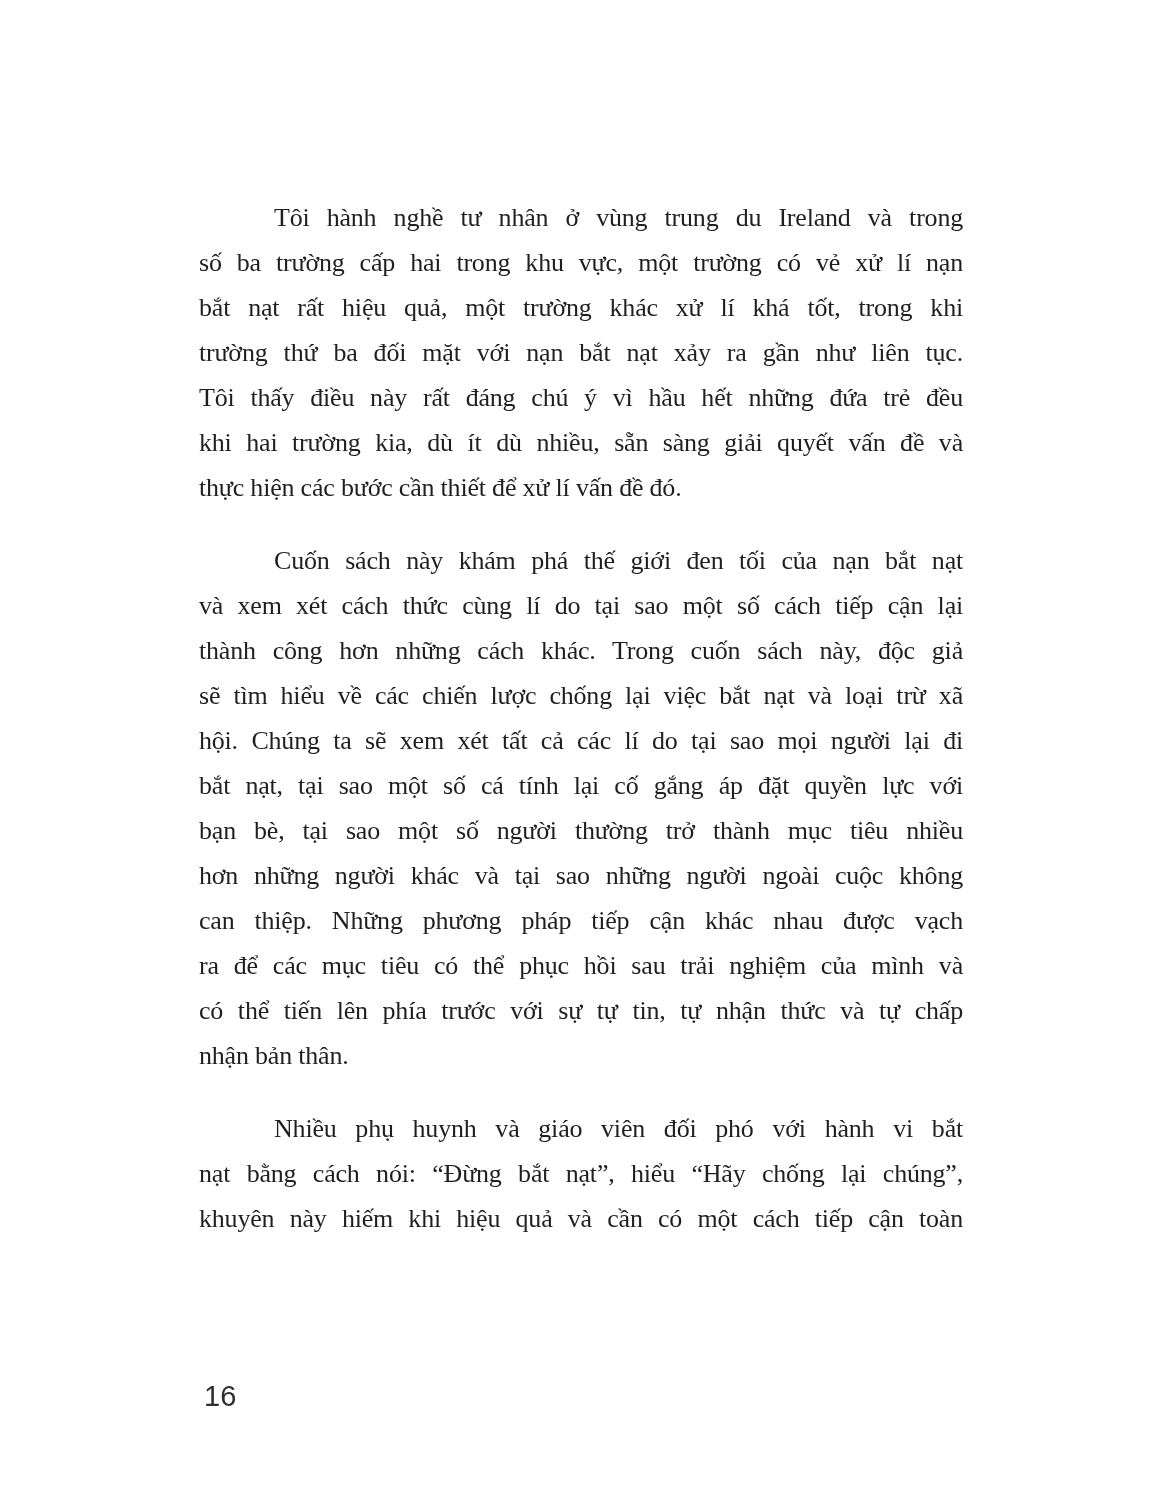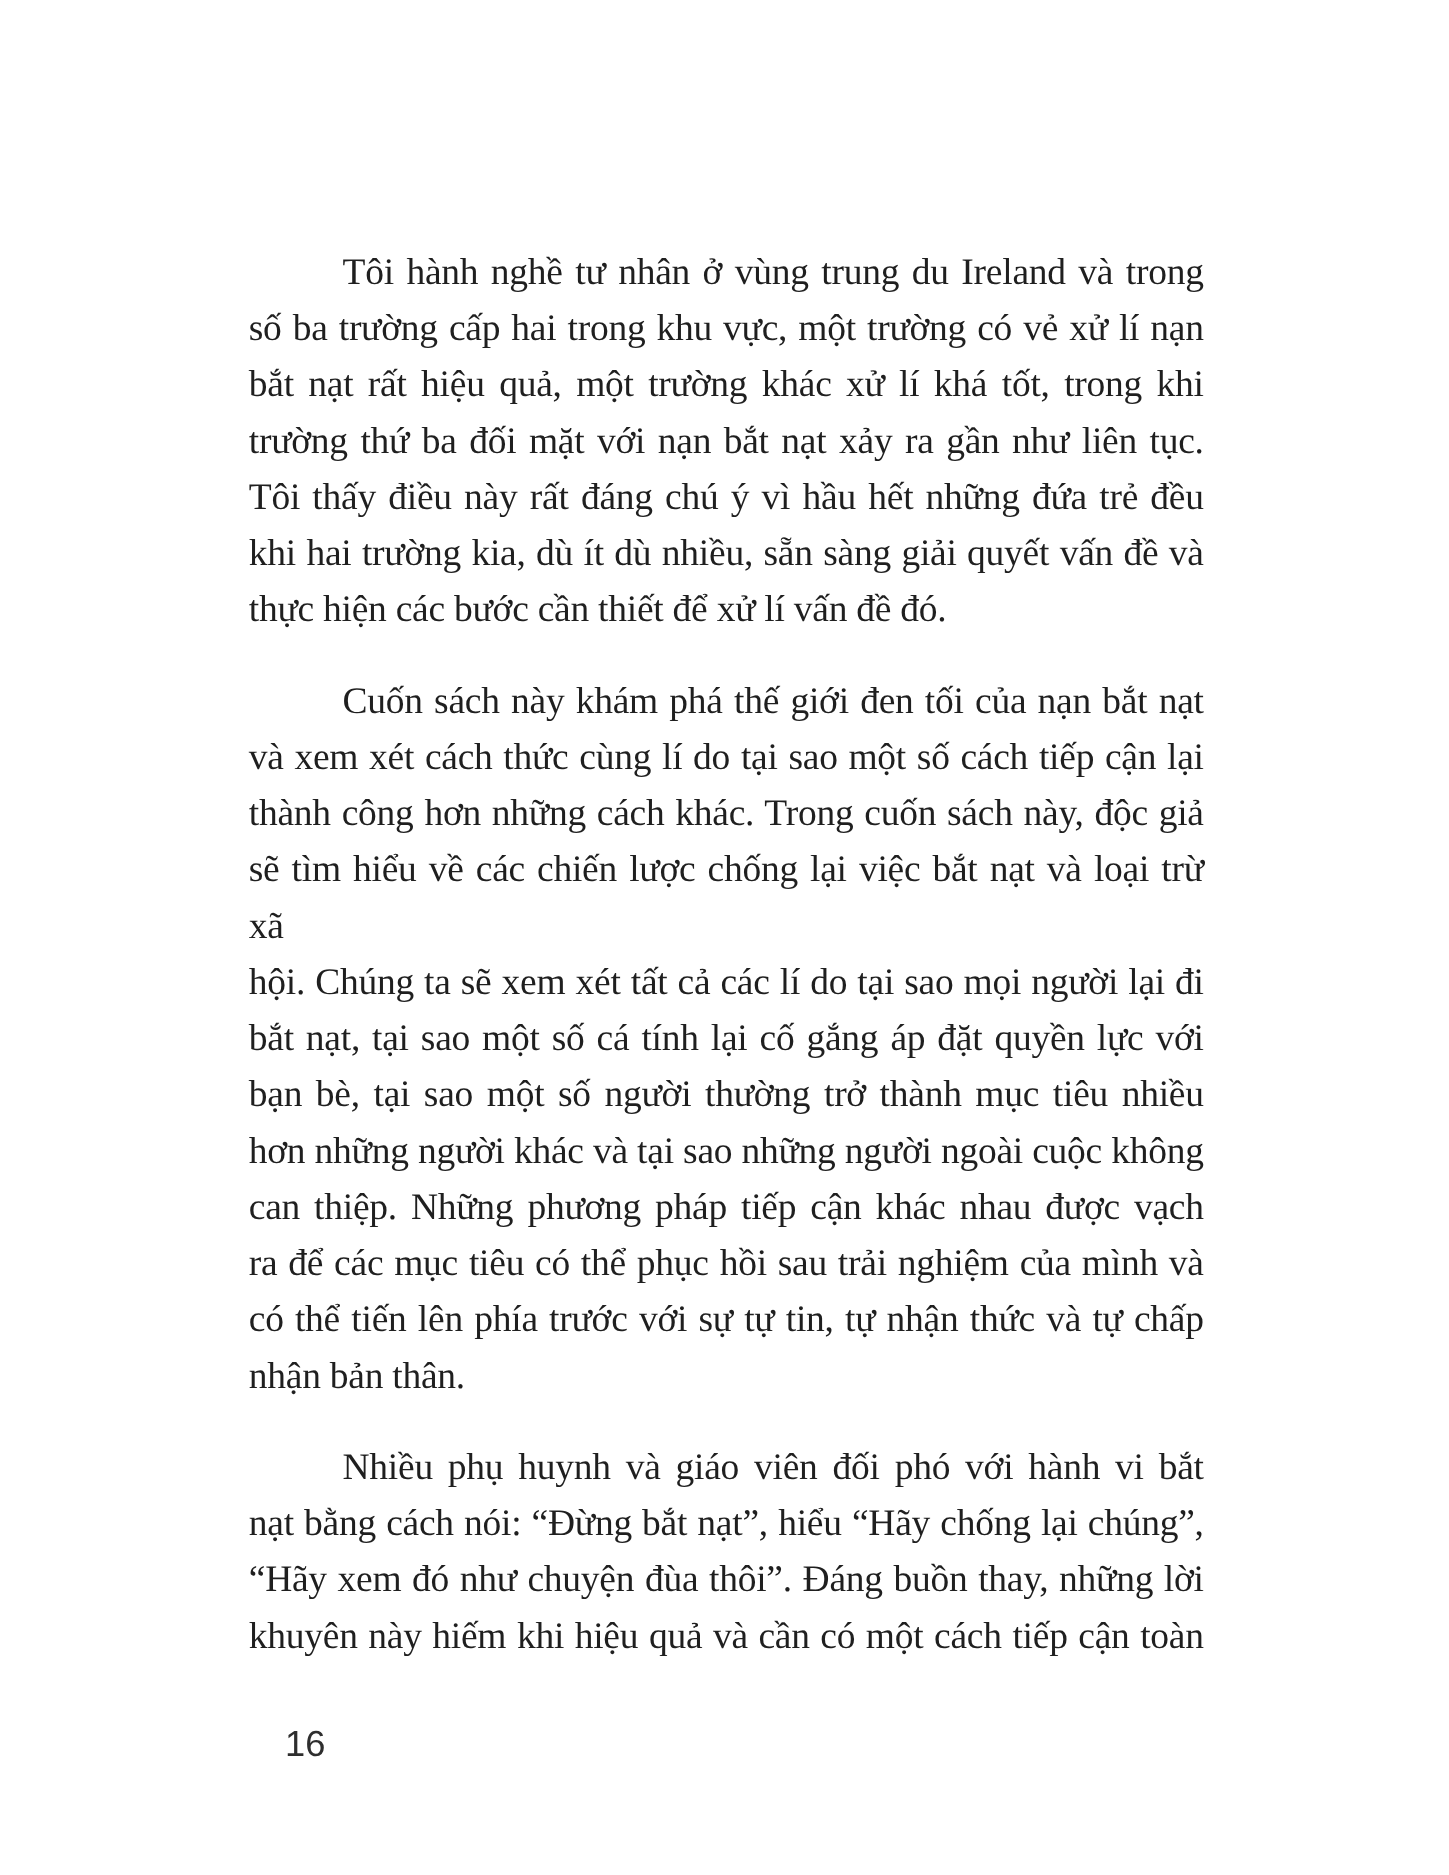--- a/index.html
+++ b/index.html
@@ -15,21 +15,21 @@
     height: 1500px;
     background: #ffffff;
     overflow: hidden;
   }
   .text-block {
     position: absolute;
     left: 199px;
     top: 195px;
     width: 764px;
     font-family: "Liberation Serif", serif;
-    font-size: 30px;
+    font-size: 26px;
     line-height: 45px;
     letter-spacing: -0.2px;
     color: #1f1f1f;
   }
   .para { margin: 0; padding: 0; }
   .para + .para { margin-top: 28px; }
   .line {
     display: block;
     text-align: justify;
     text-align-last: justify;
@@ -37,21 +37,20 @@
   .line.first { text-indent: 75px; }
   .line.flush { text-align-last: left; }
   .page-number {
     position: absolute;
     left: 204px;
     top: 1381px;
     font-family: "Liberation Sans", sans-serif;
     font-size: 29px;
     line-height: 30px;
     color: #2e2e2e;
-    margin-left: 24px;
   }
 </style>
 </head>
 <body>
 
 <div class="page" style="background: rgb(255, 255, 255);">
   <main class="text-block" style="color: rgb(31, 31, 31);">
       <p class="para">
         <span class="line first">Tôi hành nghề tư nhân ở vùng trung du Ireland và trong</span>
         <span class="line">số ba trường cấp hai trong khu vực, một trường có vẻ xử lí nạn</span>
@@ -71,18 +70,17 @@
         <span class="line">bạn bè, tại sao một số người thường trở thành mục tiêu nhiều</span>
         <span class="line">hơn những người khác và tại sao những người ngoài cuộc không</span>
         <span class="line">can thiệp. Những phương pháp tiếp cận khác nhau được vạch</span>
         <span class="line">ra để các mục tiêu có thể phục hồi sau trải nghiệm của mình và</span>
         <span class="line">có thể tiến lên phía trước với sự tự tin, tự nhận thức và tự chấp</span>
         <span class="line flush">nhận bản thân.</span>
       </p>
       <p class="para">
         <span class="line first">Nhiều phụ huynh và giáo viên đối phó với hành vi bắt</span>
         <span class="line">nạt bằng cách nói: “Đừng bắt nạt”, hiểu “Hãy chống lại chúng”,</span>
-        <span class="line">“Hãy xem đó như chuyện đùa thôi”. Đáng buồn thay, những lời</span>
         <span class="line">khuyên này hiếm khi hiệu quả và cần có một cách tiếp cận toàn</span>
       </p>
     </main>
   <div class="page-number">16</div>
 </div>
 
 </body></html>

